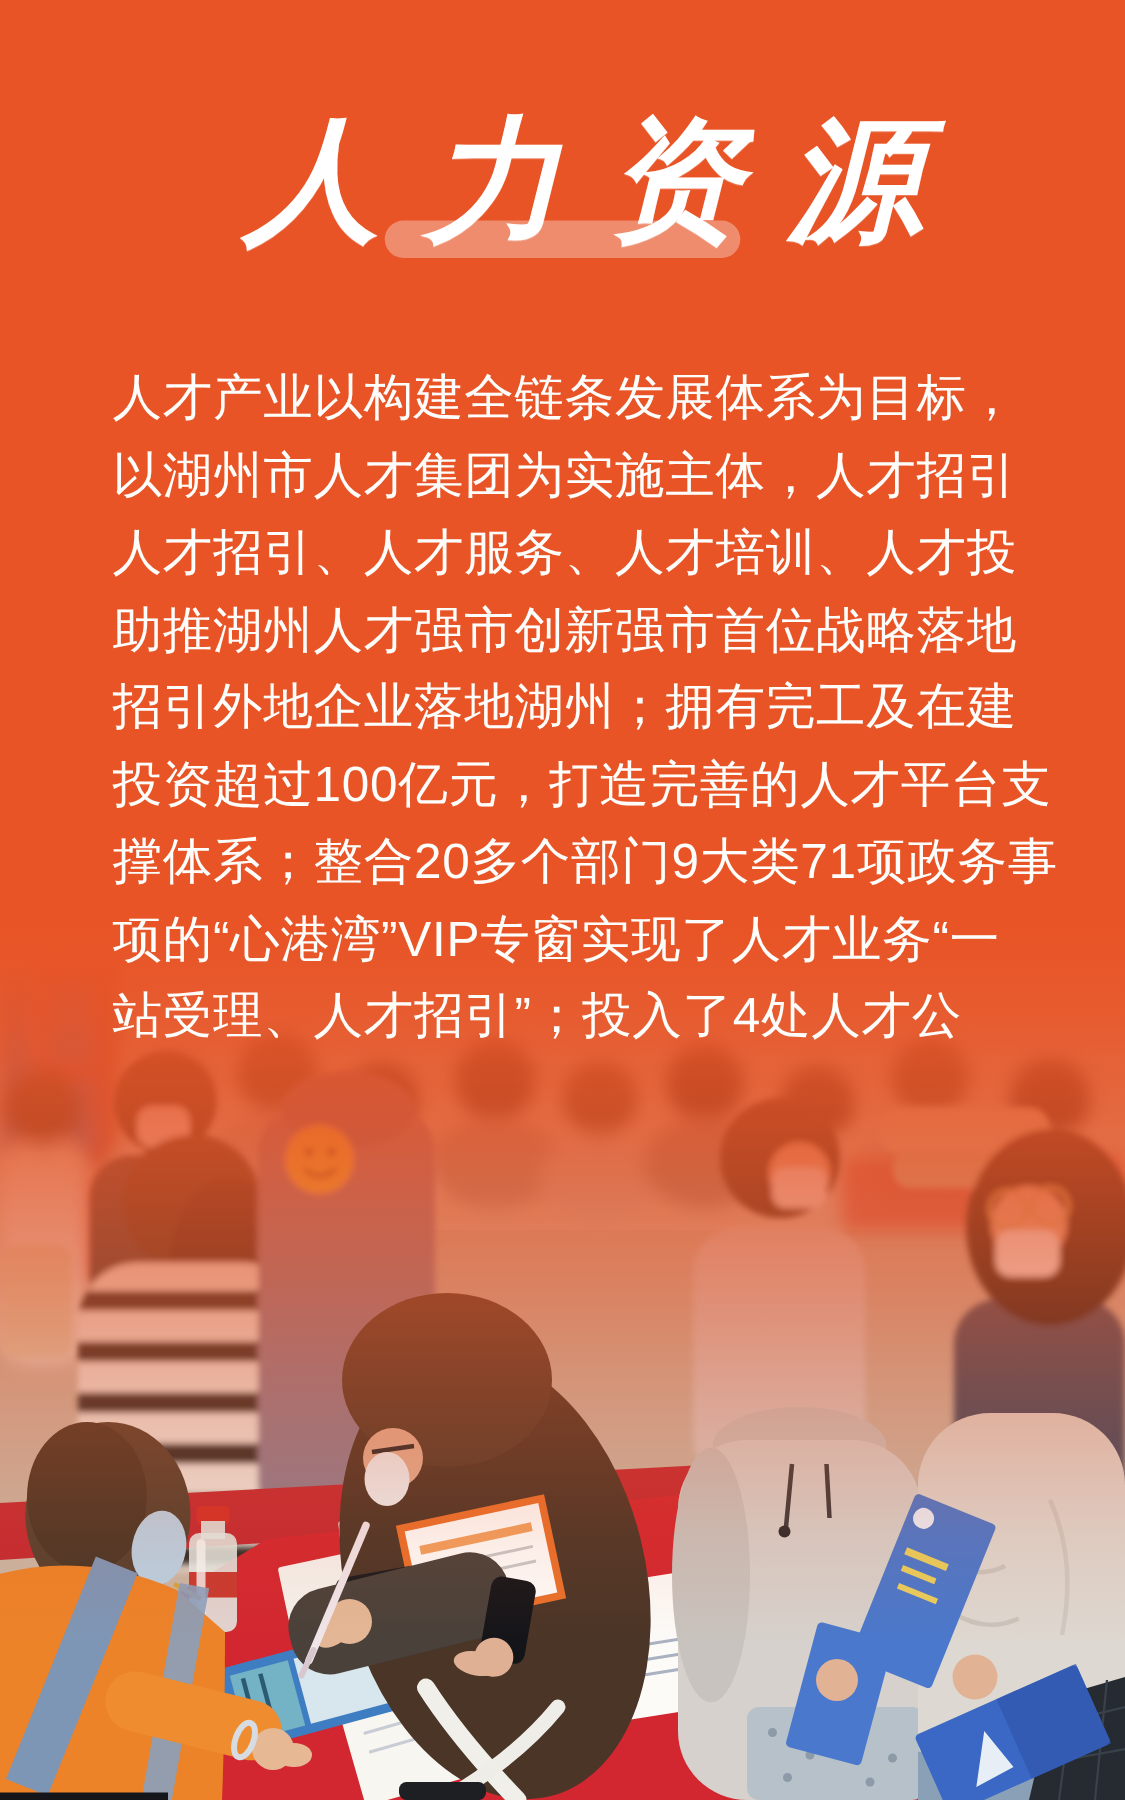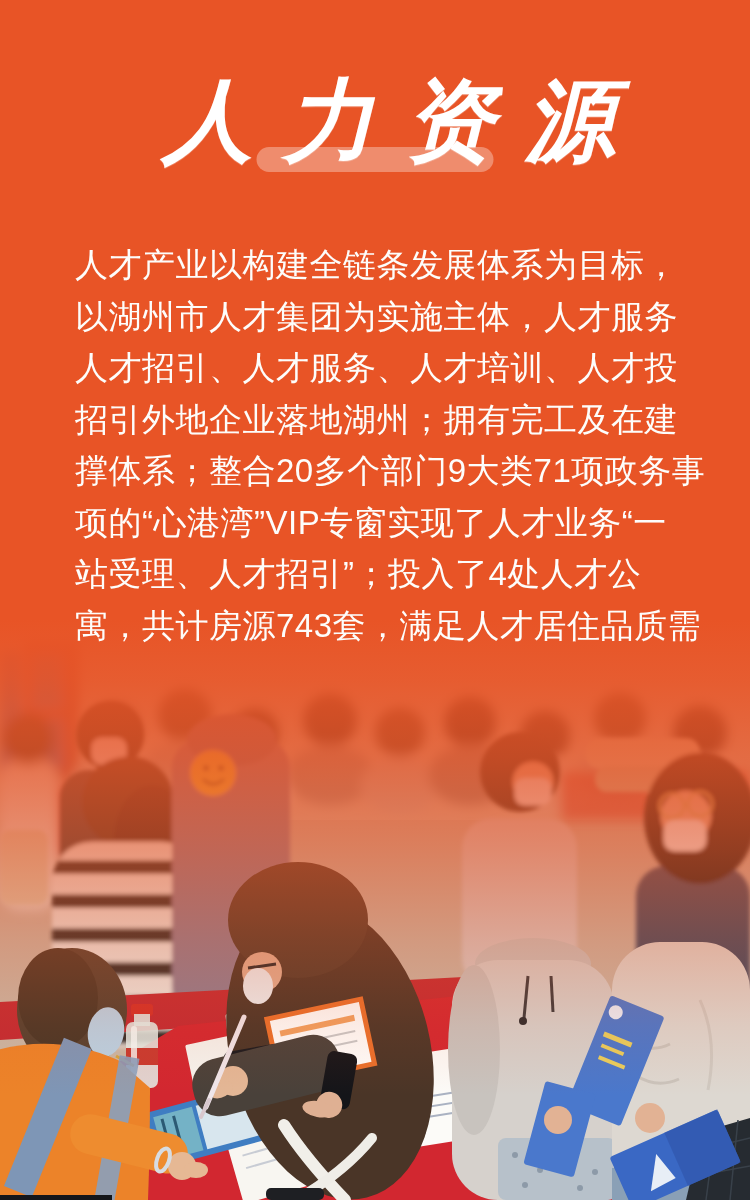--- a/index.html
+++ b/index.html
@@ -307,22 +307,23 @@
     <div class="photo-overlay"></div>
   </section>
 
   <header class="title-block">
     <div class="title-highlight"></div>
     <h1 class="title">人力资源</h1>
   </header>
 
   <main class="body-text">
     <div class="line">人才产业以构建全链条发展体系为目标，</div>
-    <div class="line">以湖州市人才集团为实施主体，人才服务</div>
+    <div class="line">以湖州市人才集团为实施主体，人才招引</div>
     <div class="line">人才招引、人才服务、人才培训、人才投</div>
+    <div class="line">助推湖州人才强市创新强市首位战略落地</div>
     <div class="line">招引外地企业落地湖州；拥有完工及在建</div>
+    <div class="line">投资超过100亿元，打造完善的人才平台支</div>
     <div class="line">撑体系；整合20多个部门9大类71项政务事</div>
     <div class="line">项的“心港湾”VIP专窗实现了人才业务“一</div>
     <div class="line">站受理、人才招引”；投入了4处人才公</div>
-    <div class="line">寓，共计房源743套，满足人才居住品质需</div>
   </main>
 
 </div>
 
 </body></html>

